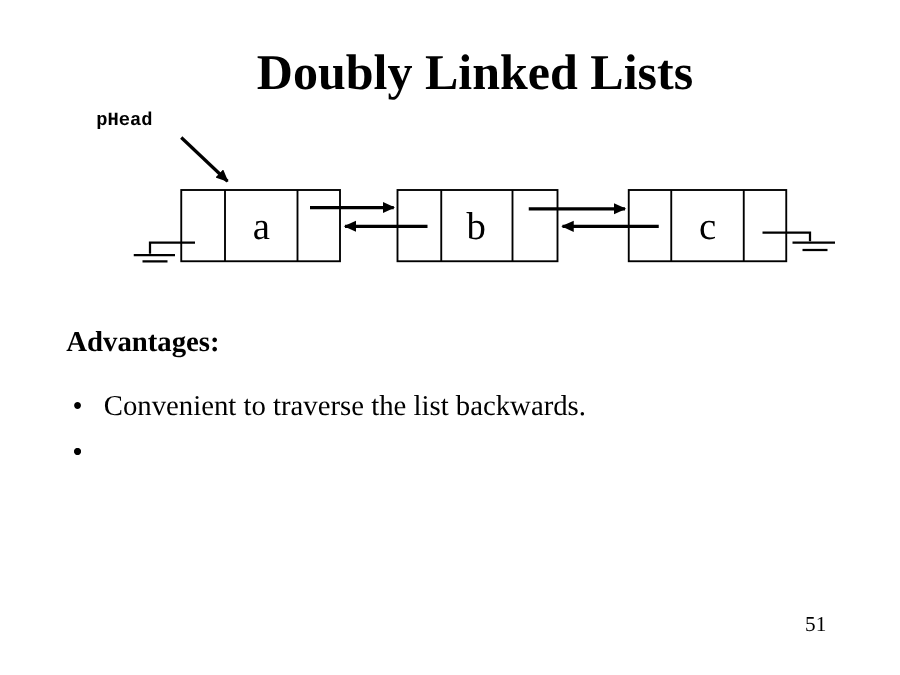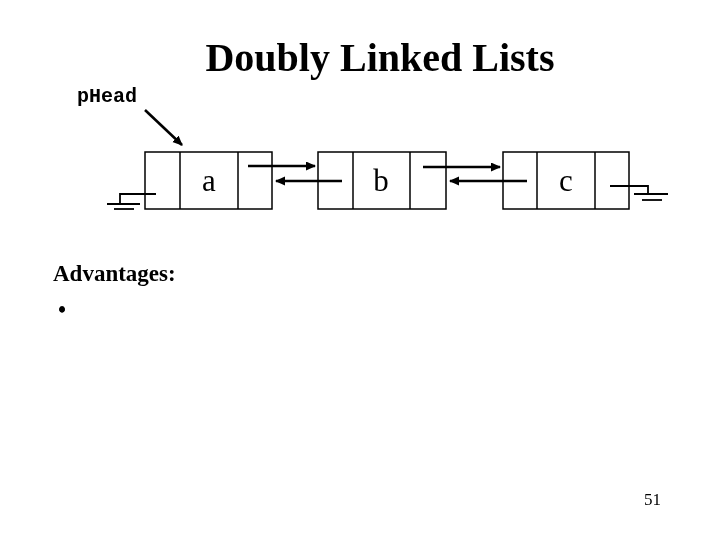--- a/index.html
+++ b/index.html
@@ -21,33 +21,33 @@
     font-weight: bold;
     line-height: 1.2;
     font-family: "Liberation Serif", serif;
     padding-left: 20px;
   }
   .phead {
     position: absolute;
     top: 87px; left: 77px;
     font-family: "Liberation Mono", monospace;
     font-weight: bold;
-    font-size: 20px;
+    font-size: 15px;
     line-height: 20px;
   }
   .diagram-svg { position: absolute; top: 0; left: 0; }
   .content {
     position: absolute;
     top: 259px; left: 53px;
     width: 620px;
     font-size: 23px;
     line-height: 29px;
   }
   .heading { font-weight: bold; }
-  .heading.adv { margin-bottom: 7px; }
+  .heading.adv { margin-bottom: 22px; }
   .heading.dis { margin-bottom: 4px; }
   .bullet-item { position: relative; padding-left: 30px; }
   .bullet-item.b1 { margin-bottom: 8px; }
   .bullet-item.b2 { margin-bottom: 3px; }
   .bullet-glyph { position: absolute; left: 5px; top: 0; }
   .bullet-text { white-space: pre-line; }
   .bold-prefix { font-weight: bold; }
   .page-number {
     position: absolute;
     top: 490px; left: 644px;
@@ -122,20 +122,21 @@
       <line class="gnd" x1="642" y1="200" x2="662" y2="200"></line>
     </g>
   </svg>
 
   <div class="content">
 
     <div class="heading adv">Advantages:</div>
 
     <div class="bullet-item b1">
       <span class="bullet-glyph">•</span>
+      <span class="bullet-text"><span class="bold-prefix"></span><span>Convenient to traverse the list backwards.</span></span>
     </div>
 
     <div class="bullet-item b2">
       <span class="bullet-glyph">•</span>
     </div>
 
 
     <div class="bullet-item b3">
       <span class="bullet-glyph">•</span>
     </div>

